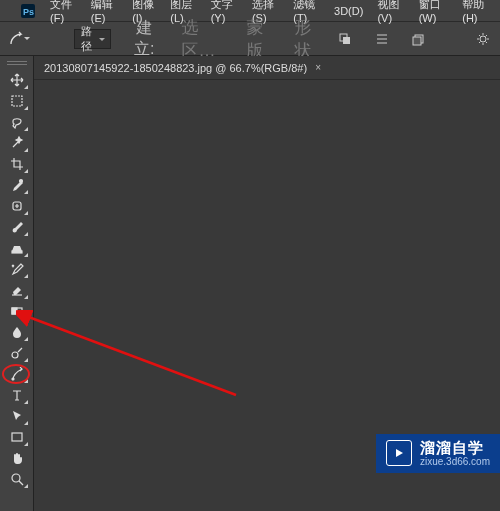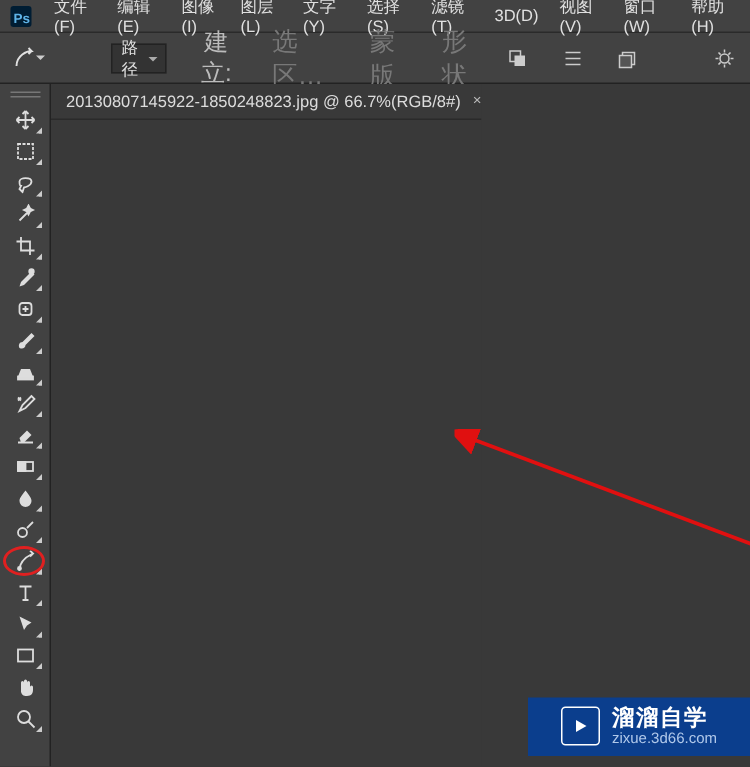--- a/index.html
+++ b/index.html
@@ -1,18 +1,18 @@
 <!DOCTYPE html>
 <html><head>
 <meta charset="utf-8">
 <style>
   * { margin: 0; padding: 0; box-sizing: border-box; font-family: "Microsoft YaHei", Arial, sans-serif; }
   body { background: #393939; width: 500px; height: 511px; overflow: hidden; position: relative; }
   
-  .menubar { height: 22px; background: #424242; display: flex; align-items: center; padding-left: 6px; border-bottom: 1px solid #2a2a2a; }
+  .menubar { height: 22px; background: #424242; display: flex; align-items: center; padding-left: 20px; border-bottom: 1px solid #2a2a2a; }
   .logo { width: 18px; height: 18px; margin-right: 10px; display:flex; align-items:center; justify-content:center;}
   .menu-item { color: #e0e0e0; font-size: 11px; margin-right: 6px; padding: 2px 4px; cursor: default; }
   
   .optbar { height: 34px; background: #424242; display: flex; align-items: center; padding-left: 8px; border-bottom: 1px solid #222; gap: 23px; }
   .tool-ico-box { width:22px; height:22px; display:flex; align-items:center; justify-content:center; color:#e0e0e0; position:relative;}
   .dd-arrow::after{content:"";position:absolute;right:-6px;top:9px;border:3px solid transparent;border-top-color:#ccc;}
   .opt-select { background:#333; border:1px solid #222; color:#e0e0e0; font-size:11px; height:20px; padding:0 18px 0 6px; display:flex; align-items:center; position:relative; cursor:pointer;}
   .opt-select::after{content:"";position:absolute;right:5px;top:8px;border:3px solid transparent;border-top-color:#aaa;}
   .opt-label { color:#bcbcbc; font-size:16px;text-align:center; }
   .opt-btn { color:#787878; font-size:17px; padding:2px 4px; cursor:pointer;}
@@ -26,29 +26,29 @@
   .main { display:flex; height:calc(511px - 56px); }
   
   .toolbar { width:34px; background:#424242; border-right:1px solid #222; display:flex; flex-direction:column; align-items:center; padding-top:4px;}
   .grip { width:20px; height:6px; display:flex; flex-direction:column; justify-content:space-around; margin-bottom:4px; cursor:grab;}
   .grip span{height:1px;background:#777;}
   .tool { width:24px; height:20px; display:flex; align-items:center; justify-content:center; color:#ddd; cursor:pointer; position:relative; margin-bottom:1px;}
   .tool.sub::after{content:"";position:absolute;right:1px;bottom:1px;border:2px solid transparent;border-right-color:#ccc;border-bottom-color:#ccc;}
   .tool svg { stroke:#ddd; fill:none; stroke-width:1.2; }
   .highlight { position:absolute; border:2px solid #e02020; border-radius:50%; width:28px; height:20px; pointer-events:none;}
   
-  .workspace { flex:1; background:#393939; display:flex; }
+  .workspace { flex:1; background:#393939; display:flex; flex-direction:column; }
   .tab { height:24px; display:flex; align-items:center; padding-left:10px; background:#393939; border-bottom:1px solid #2a2a2a;}
   .tab-label { color:#dcdcdc; font-size:11px; margin-right:8px;}
   .tab-close { color:#bbb; font-size:10px; cursor:pointer;}
   .canvas { flex:1; background:#393939; position:relative; }
   
   .arrow-annot { position:absolute; pointer-events:none; }
   
-  .watermark { position:absolute; right:0; bottom:7px; background:#0b3e8d; color:#fff; display:flex; align-items:center; padding:6px 22px; gap:8px;}
+  .watermark { position:absolute; right:0; bottom:38px; background:#0b3e8d; color:#fff; display:flex; align-items:center; padding:6px 10px; gap:8px;}
   .wm-icon { width:26px;height:26px;border:1.5px solid #fff;border-radius:3px;display:flex;align-items:center;justify-content:center;}
   .wm-text { display:flex; flex-direction:column; line-height:1.1;}
   .wm-main { font-size:15px; font-weight:bold; letter-spacing:1px;}
   .wm-sub { font-size:10px; color:#b0c8ea;}
 </style>
 </head>
 <body>
 
 <div class="menubar">
   <div class="logo">

